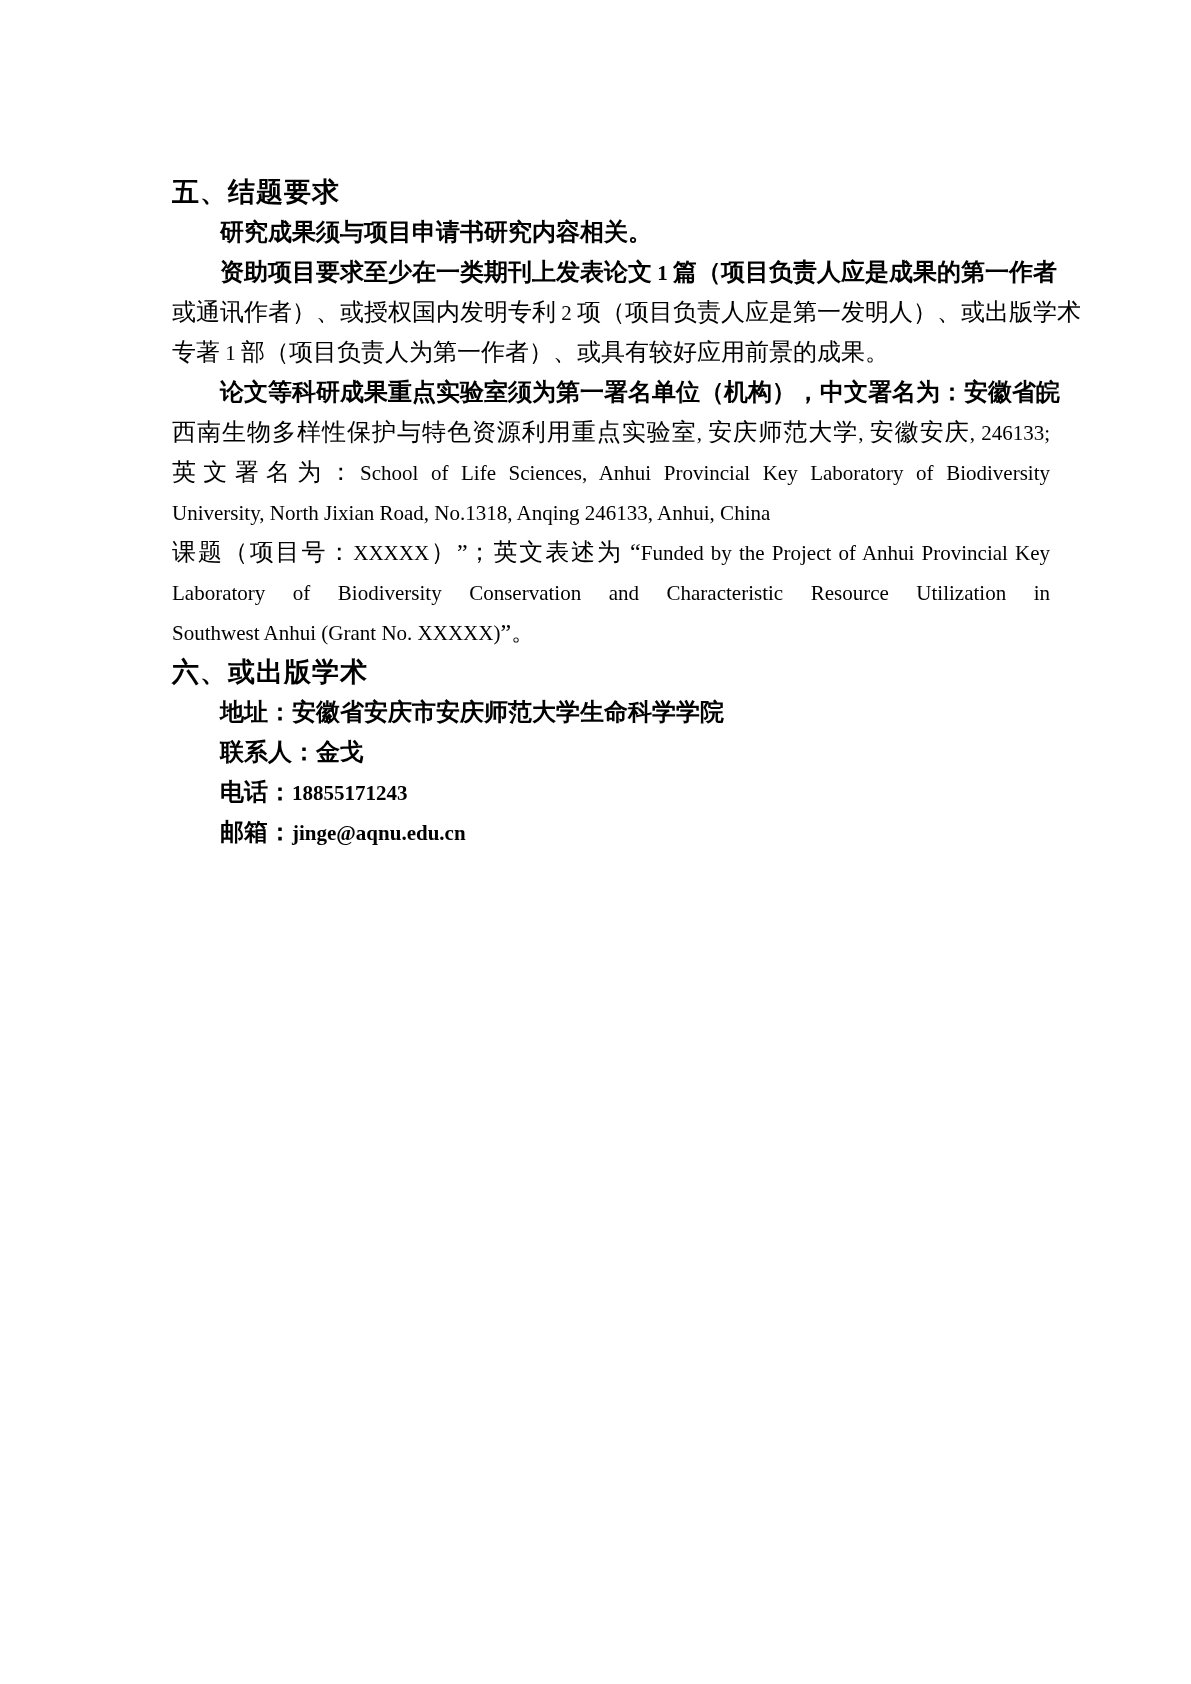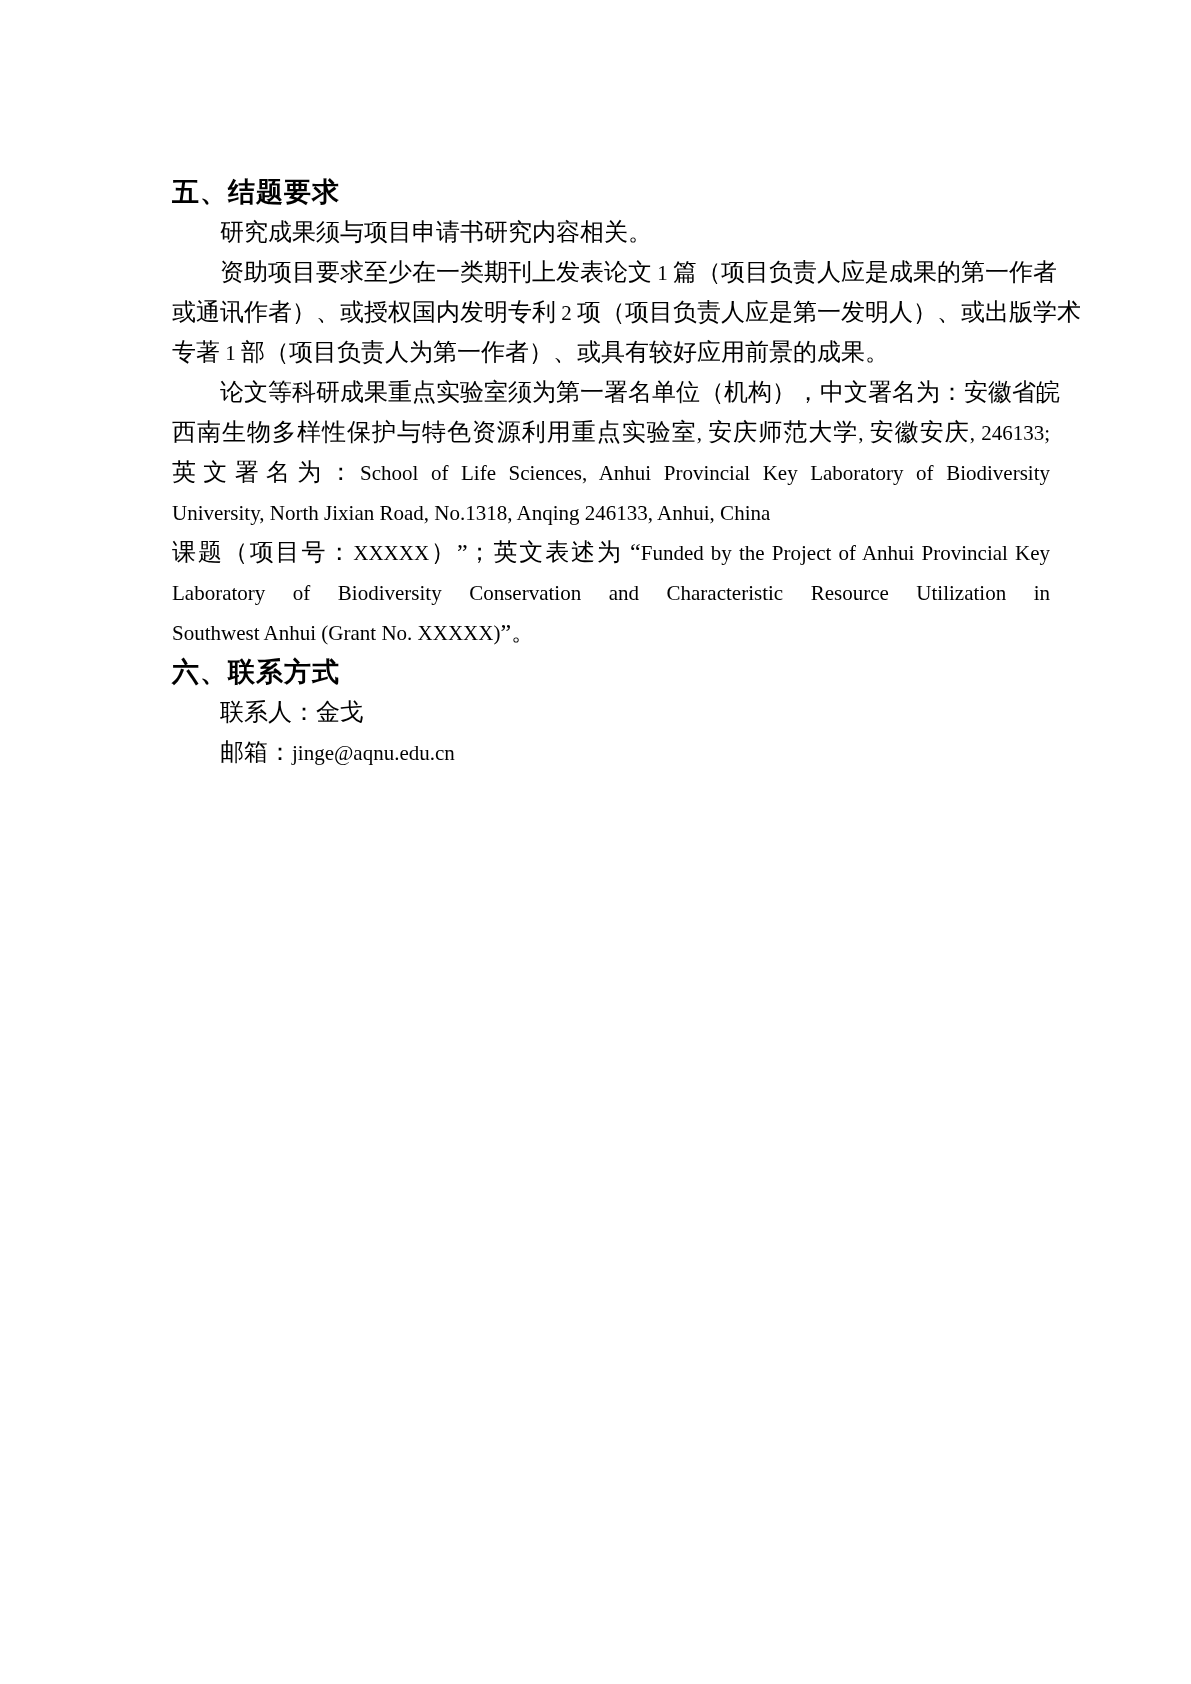--- a/index.html
+++ b/index.html
@@ -30,20 +30,21 @@
     text-align: left;
   }
   .line.heading {
     font-family: "Liberation Sans", "DejaVu Sans", sans-serif;
     font-weight: bold;
     font-size: 27px;
     letter-spacing: 1px;
   }
   .line.indent {
     padding-left: 48px;
+    font-weight: bold;
   }
   .line.justify {
     text-align: justify;
     text-align-last: justify;
   }
   .latin {
     font-size: 21px;
   }
 </style>
 </head>
@@ -56,17 +57,19 @@
       <div class="line indent justify">资助项目要求至少在一类期刊上发表论文<span class="latin"> 1 </span>篇（项目负责人应是成果的第一作者</div>
       <div class="line justify">或通讯作者）、或授权国内发明专利<span class="latin"> 2 </span>项（项目负责人应是第一发明人）、或出版学术</div>
       <div class="line">专著<span class="latin"> 1 </span>部（项目负责人为第一作者）、或具有较好应用前景的成果。</div>
       <div class="line indent justify">论文等科研成果重点实验室须为第一署名单位（机构），中文署名为：安徽省皖</div>
       <div class="line justify">西南生物多样性保护与特色资源利用重点实验室<span class="latin">, </span>安庆师范大学<span class="latin">, </span>安徽安庆<span class="latin">, 246133;</span></div>
       <div class="line justify">英文署名为：<span class="latin">School of Life Sciences, Anhui Provincial Key Laboratory of Biodiversity</span></div>
       <div class="line"><span class="latin">University, North Jixian Road, No.1318, Anqing 246133, Anhui, China</span></div>
       <div class="line justify">课题（项目号：<span class="latin">XXXXX</span>）”；英文表述为<span class="latin"> </span>“<span class="latin">Funded by the Project of Anhui Provincial Key</span></div>
       <div class="line justify"><span class="latin">Laboratory of Biodiversity Conservation and Characteristic Resource Utilization in</span></div>
       <div class="line"><span class="latin">Southwest Anhui (Grant No. XXXXX)</span>”。</div>
-      <div class="line heading">六、联系方式</div>
+      <div class="line heading">六、或出版学术</div>
+      <div class="line indent">地址：安徽省安庆市安庆师范大学生命科学学院</div>
       <div class="line indent">联系人：金戈</div>
+      <div class="line indent">电话：<span class="latin">18855171243</span></div>
       <div class="line indent">邮箱：<span class="latin">jinge@aqnu.edu.cn</span></div>
     </div>
 </div>
 
 </body></html>

